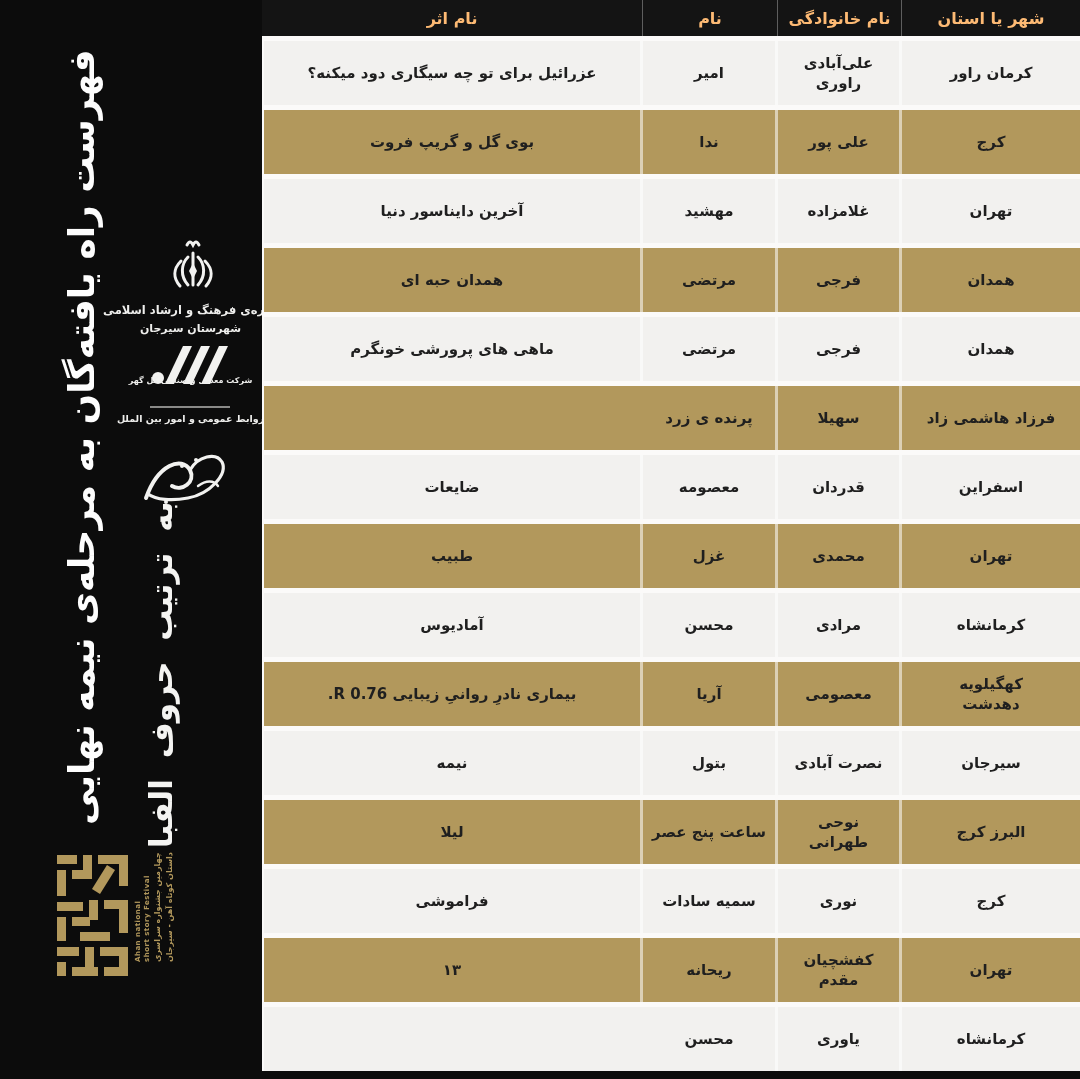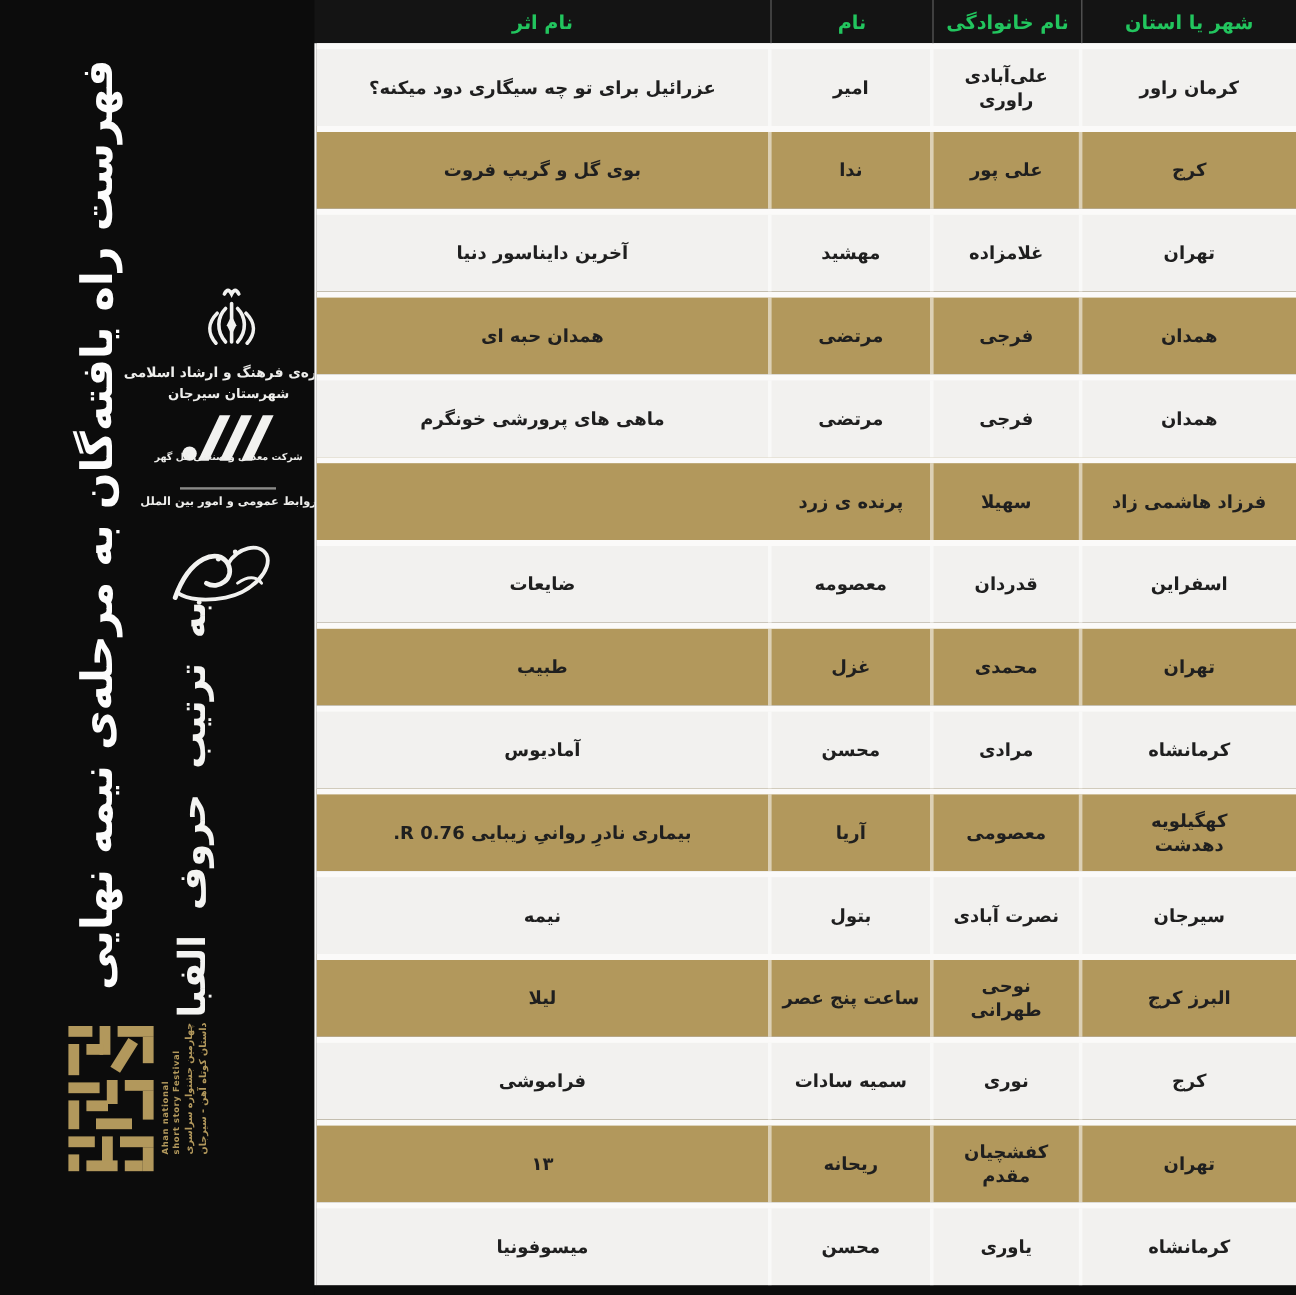--- a/index.html
+++ b/index.html
@@ -20,21 +20,21 @@
   .cap.gbar{top:406px;height:2px;background:#8a8a88;left:150px;width:80px;}
   .cap.g2{top:413px;font-size:9.5px;font-weight:700;}
   .tiny{font-size:7px;line-height:10px;letter-spacing:.5px;color:#b2985c;font-weight:700;}
   .tiny.fa{font-size:8px;}
   
   .table-area{position:absolute;left:262px;top:0;width:818px;height:1079px;
               background:#0c0c0c;direction:rtl;}
   .hdr{display:grid;grid-template-columns:178px 124px 135px 1fr;height:36px;
        background:#141414;align-items:center;}
   .hdr .hcell{height:100%;display:flex;align-items:center;justify-content:center;
-       color:#22c55e;font-size:16px;font-weight:700;}
+       color:#fdba74;font-size:16px;font-weight:700;}
   .hdr .hcell:not(:first-child){border-inline-start:1px solid #5e5e5e;}
   .rows{border-left:2px solid #fbfaf9;}
   .row{display:grid;grid-template-columns:178px 124px 135px 1fr;height:69px;
        box-sizing:border-box;border-top:5px solid #fbfaf9;background:#f2f1ef;}
   .row.gold{background:#b2985c;}
   .row .cell{display:flex;align-items:center;justify-content:center;text-align:center;
        color:#1f1f1f;font-size:15px;font-weight:700;padding:0 8px;line-height:1.35;}
   .row .cell:not(:first-child){border-inline-start:3px solid rgba(255,255,255,.55);}
   .cell.city{white-space:pre-line;text-align:center;}
 </style>
@@ -218,16 +218,15 @@
     <div class="cell city">تهران</div>
     <div class="cell">کفشچیان مقدم</div>
     <div class="cell">ریحانه</div>
     <div class="cell">۱۳</div>
   </div>
 
   <div class="row">
     <div class="cell city">کرمانشاه</div>
     <div class="cell">یاوری</div>
     <div class="cell">محسن</div>
-    <div class="cell">میسوفونیا</div>
   </div>
 </div>
 </div>
 
 </body></html>

